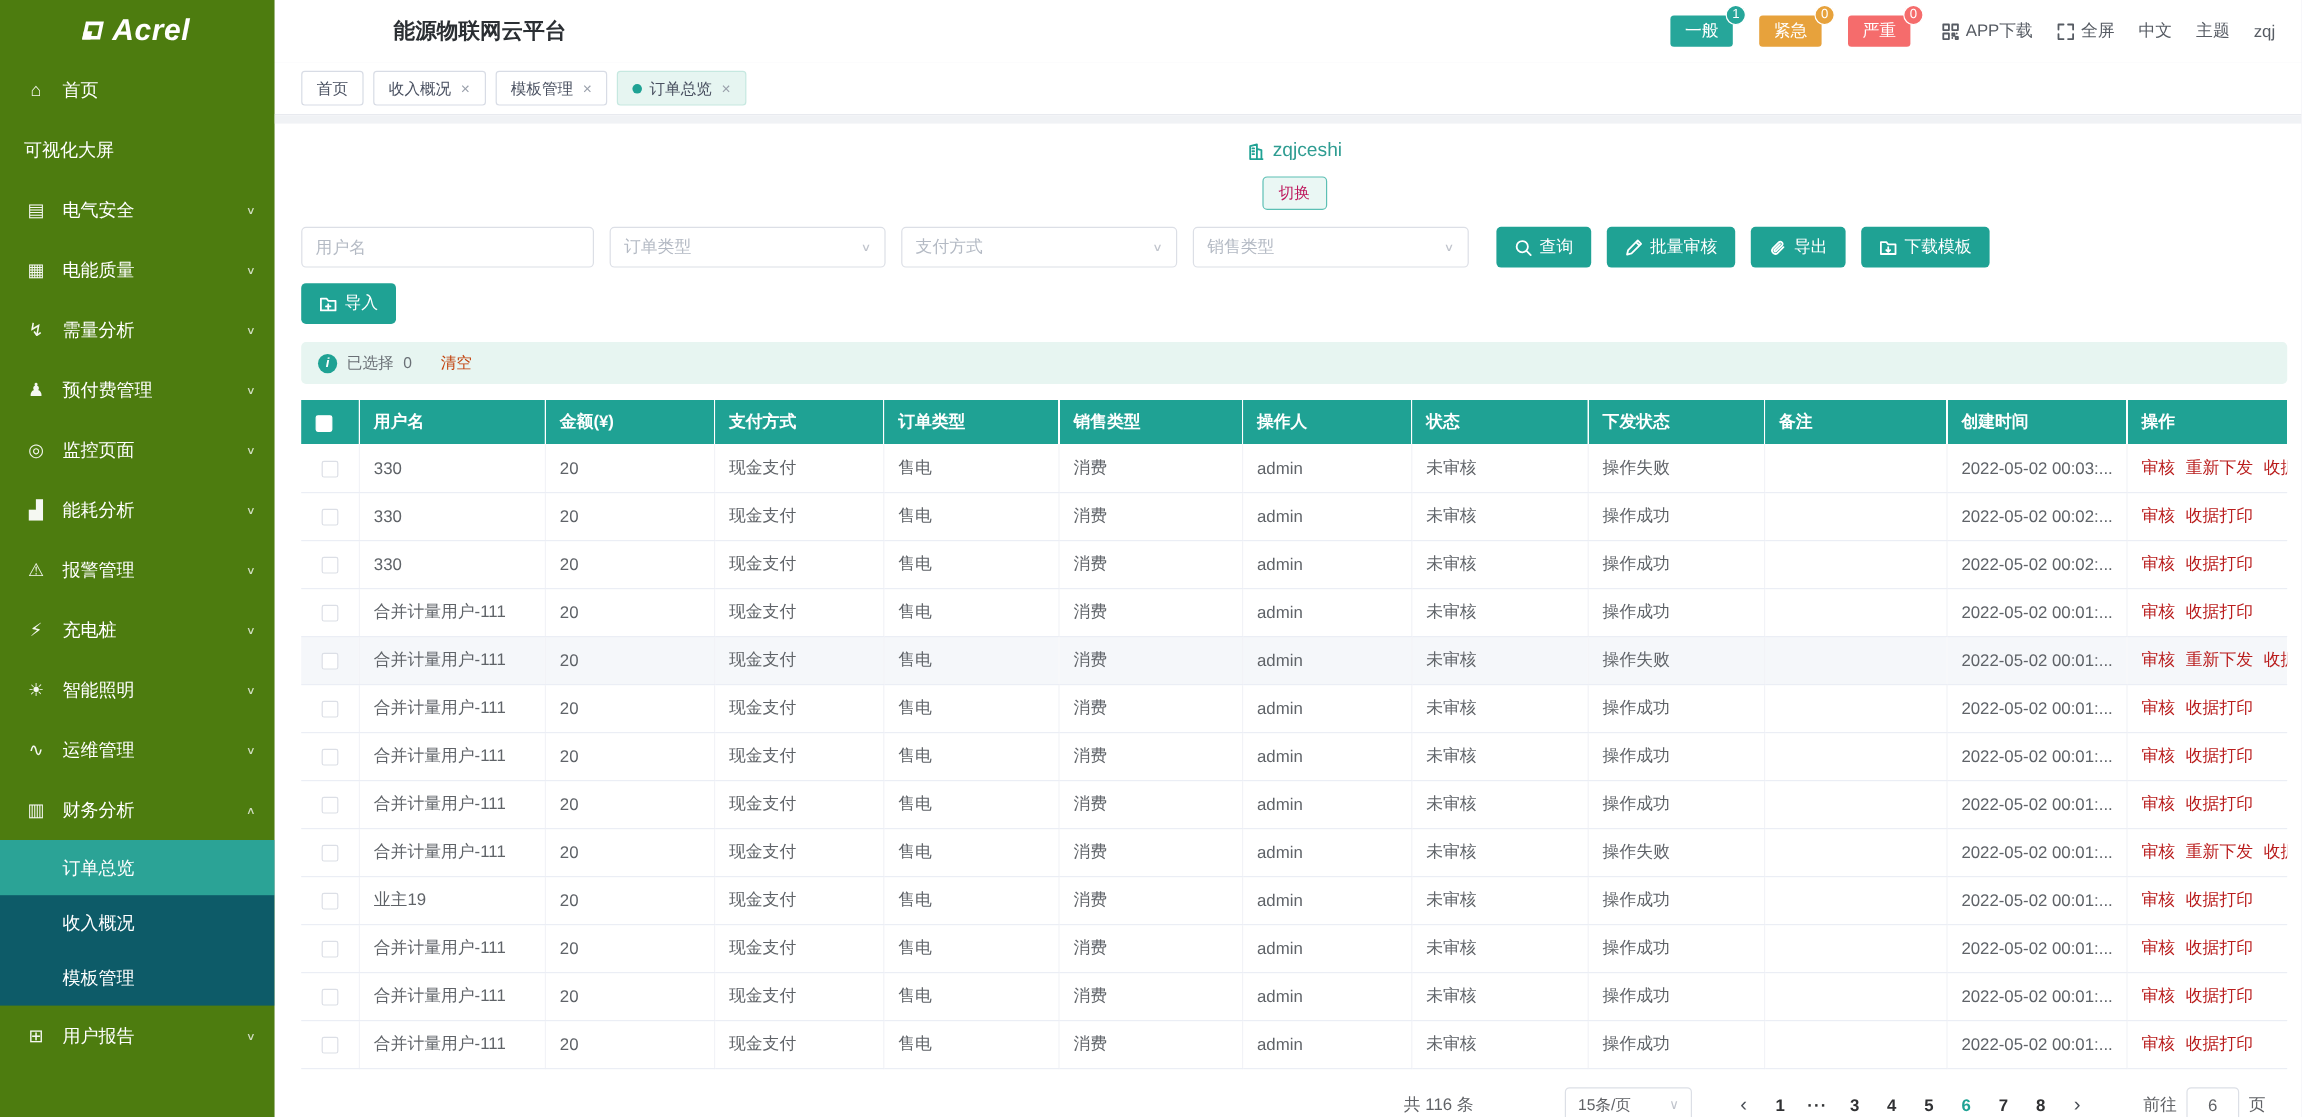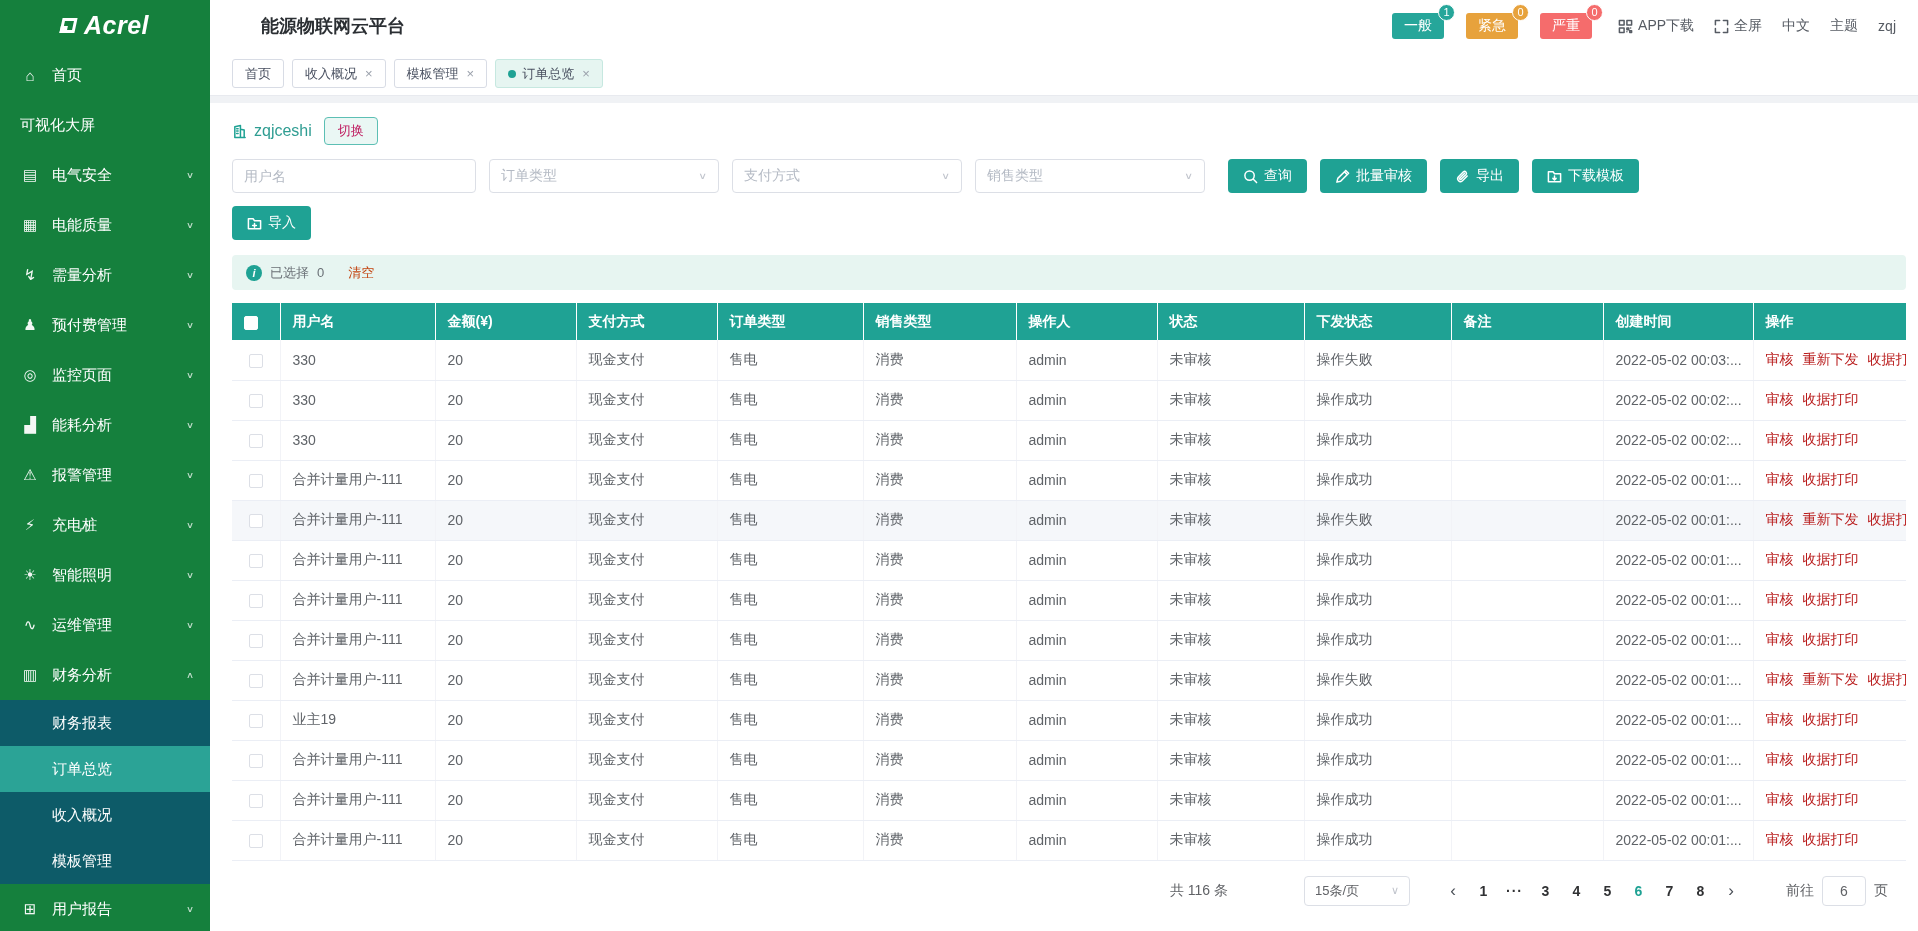--- a/index.html
+++ b/index.html
@@ -1,38 +1,38 @@
 <!DOCTYPE html>
 <html><head>
 <meta charset="utf-8">
 <style>
   * { box-sizing: border-box; margin: 0; padding: 0; }
   html,body { width:1918px; height:931px; overflow:hidden;
     font-family:"Liberation Sans","DejaVu Sans",sans-serif; font-size:14px; color:#606266; background:#f0f2f5;}
   .app { display:flex; width:1918px; height:931px; }
 
   
-  .sidebar { width:210px; flex-shrink:0; background:#15803d; color:#fff; overflow:hidden; }
+  .sidebar { width:229px; flex-shrink:0; background:#4d7c0f; color:#fff; overflow:hidden; }
   .logo { height:50px; display:flex; align-items:center; justify-content:center; gap:8px; }
   .logo-mark { width:15px; height:15px; border:3px solid #fff; transform:skewX(-12deg); position:relative; }
   .logo-mark::after { content:""; position:absolute; left:-3px; bottom:-3px; width:7px; height:7px; background:#fff; }
   .logo-text { font-size:25px; font-weight:bold; font-style:italic; letter-spacing:.5px; }
   .menu-item { height:50px; display:flex; align-items:center; padding:0 16px 0 20px; font-size:15px; cursor:pointer; }
   .mi-icon { width:20px; margin-right:12px; font-size:15px; text-align:center; flex-shrink:0; opacity:.95; }
   .mi-label { flex:1; white-space:nowrap; }
   .mi-chev { font-size:11px; opacity:.75; transform:scaleY(.8); }
   .submenu { background:#0d5b68; }
   .sub-item { height:46px; display:flex; align-items:center; padding-left:52px; font-size:15px; cursor:pointer; }
   .sub-item.active { background:#2ba396; }
 
   
   .main { flex:1; display:flex; flex-direction:column; min-width:0; background:#f0f2f5; }
   .topbar { height:52px; background:#fff; display:flex; align-items:center; padding:0 22px; flex-shrink:0; }
   .fold-icon { margin-right:14px; color:#3a3f45; display:flex; cursor:pointer; }
-  .page-title { font-size:18px; font-weight:bold; color:#2b2f33; }
+  .page-title { font-size:18px; font-weight:bold; color:#2b2f33;margin-left:48px; }
   .topbar-right { margin-left:auto; display:flex; align-items:center; gap:20px; }
   .badge { position:relative; color:#fff; font-size:14px; padding:4px 12px; border-radius:3px; cursor:pointer; margin-right:6px;}
   .tone-teal { background:#26a69a; } .tone-orange { background:#e7a23c; } .tone-red { background:#f56c6c; }
   .badge .sup { position:absolute; top:-9px; right:-11px; min-width:17px; height:17px; line-height:15px;
     border:1px solid #fff; border-radius:9px; font-size:11px; text-align:center; padding:0 3px; }
   .top-link { display:flex; align-items:center; gap:5px; color:#565b63; font-size:14px; cursor:pointer; }
   .top-link svg { stroke:#565b63; }
 
   .tabbar { height:44px; background:#fff; display:flex; align-items:center; gap:8px; padding:0 22px;
     border-bottom:1px solid #e8eaef; flex-shrink:0; }
@@ -40,21 +40,21 @@
     border-radius:3px; background:#fff; font-size:13px; color:#495060; cursor:pointer; white-space:nowrap; }
   .tab .dot { display:none; }
   .tab.active { background:#e6f5f1; border-color:#c6e8e0; }
   .tab.active .dot { display:inline-block; width:8px; height:8px; border-radius:50%; background:#1fa294; }
   .tab .tab-close { font-size:13px; color:#9aa0ab; margin-left:2px; }
   .tab .tab-close:empty { display:none; }
 
   .content { flex:1; background:#fff; border-top:7px solid #f0f2f5; padding:14px 12px 0 22px; overflow:hidden; }
 
   
-  .project-row { display:flex; align-items:center; gap:12px; margin-bottom:14px; }
+  .project-row { display:flex; align-items:center; gap:12px; margin-bottom:14px;flex-direction:column; }
   .project-name { color:#2f9d92; font-size:16px; display:flex; align-items:center; gap:7px; }
   .project-name svg { stroke:#1fa294; }
   .btn-switch { border:1px solid #5cbfb4; background:#eaf7f4; color:#be185d; font-size:13px;
     padding:4px 13px; border-radius:4px; cursor:pointer; }
 
   
   .filter-row { display:flex; align-items:center; gap:13px; }
   .field { height:34px; border:1px solid #dcdfe6; border-radius:4px; background:#fff; display:flex;
     align-items:center; padding:0 11px; font-size:14px; color:#606266; }
   .date-field { width:263px; gap:8px; }
@@ -197,23 +197,20 @@
         </div>
 
         <div class="menu-item">
           <span class="mi-icon">▥</span>
           <span class="mi-label">财务分析</span>
           <span class="mi-chev">∧</span>
         </div>
       </nav>
     <div class="submenu">
 
-        <div class="sub-item">
-          <span>财务报表</span>
-        </div>
 
         <div class="sub-item active">
           <span>订单总览</span>
         </div>
 
         <div class="sub-item">
           <span>收入概况</span>
         </div>
 
         <div class="sub-item">

